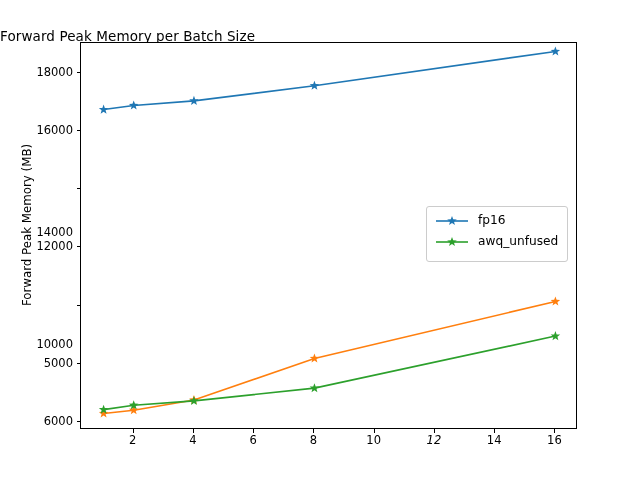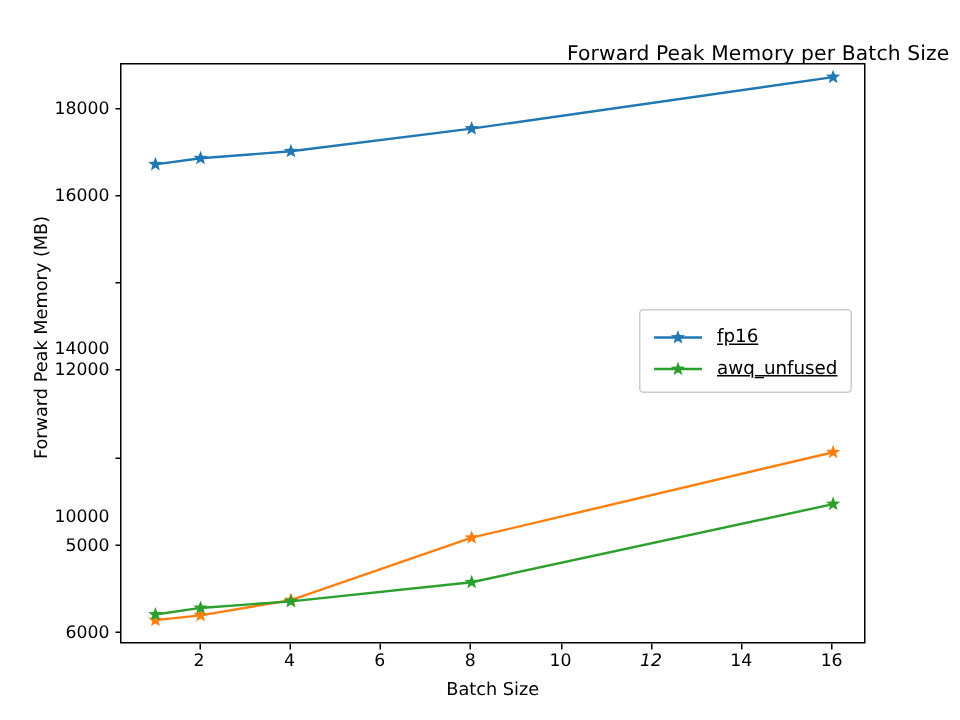--- a/index.html
+++ b/index.html
@@ -13,21 +13,21 @@
     height: 480px;
     background: #ffffff;
     font-family: "DejaVu Sans", sans-serif;
     overflow: hidden;
   }
   #chart-title {
     position: absolute;
     left: 0;
     top: 28px;
     width: 633px;
-    text-align: right;
+    text-align: left;
     font-size: 13.5px;
     color: #000000;
     letter-spacing: 0.1px;
   }
   
   #plot-area {
     position: absolute;
     left: 80px;
     top: 42px;
     width: 497px;
@@ -100,23 +100,21 @@
     left: 426px;
     top: 206px;
     background: #ffffff;
     border: 0.9px solid #cccccc;
     border-radius: 3px;
     padding: 6px 9px 6px 8px;
     box-sizing: border-box;
   }
   .legend-row {
     display: flex;
-    align-items: center;
     height: 21px;
-    text-decoration: underline;
   }
   .legend-swatch {
     width: 34px;
     height: 14px;
     margin-right: 9px;
     flex: 0 0 auto;
   }
   .legend-text {
     font-size: 12.2px;
     color: #000000;
@@ -124,21 +122,20 @@
   }
 </style>
 </head>
 <body>
 
 <div id="figure">
 
   <div id="chart-title">Forward Peak Memory per Batch Size</div>
 
   <div id="ylabel">Forward Peak Memory (MB)</div>
-  <div id="xlabel">Batch Size</div>
 
   <div id="y-ticks">
       <div class="tick-label-y" style="top: 420.859px;">6000</div>
       <div class="tick-mark-y" style="top: 420.859px;"></div>
       <div class="tick-label-y" style="top: 362.707px;">5000</div>
       <div class="tick-mark-y" style="top: 362.707px;"></div>
       <div class="tick-label-y" style="top: 304.555px; margin-top: 39px;">10000</div>
       <div class="tick-mark-y" style="top: 304.555px;"></div>
       <div class="tick-label-y" style="top: 246.403px;">12000</div>
       <div class="tick-mark-y" style="top: 246.403px;"></div>

